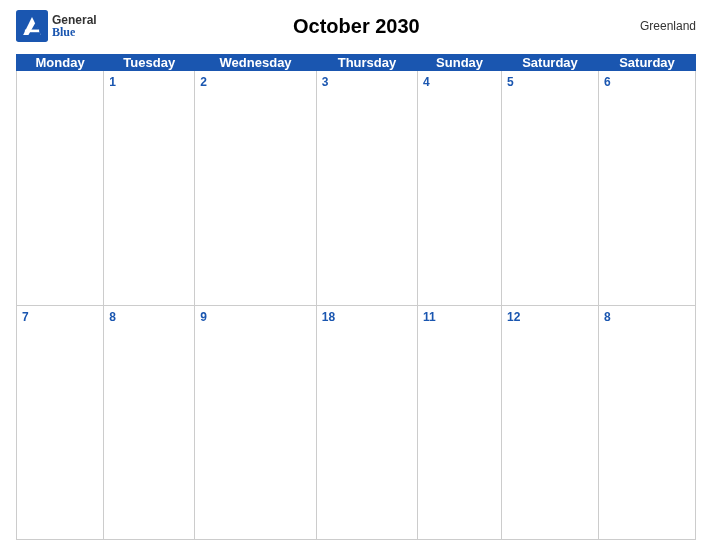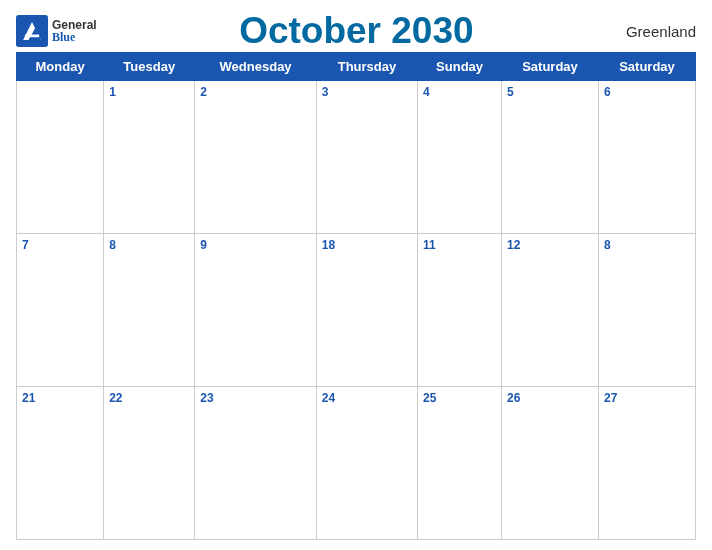--- a/index.html
+++ b/index.html
@@ -12,21 +12,21 @@
       flex-direction: column;
       align-items: center;
       padding: 10px 16px 10px 16px;
     }
 
     .top-bar {
       width: 100%;
       display: flex;
       align-items: center;
       justify-content: space-between;
-      margin-bottom: 0;
+      margin-bottom: 12px;
     }
 
     .logo {
       display: flex;
       align-items: center;
       gap: 4px;
     }
 
     .logo-text {
       display: flex;
@@ -46,47 +46,47 @@
       font-weight: bold;
       font-family: Liberation Serif, serif;
     }
 
     .logo-icon {
       width: 32px;
       height: 32px;
     }
 
     .calendar-title {
-      font-size: 37px;
+      font-size: 20px;
       font-weight: bold;
-      color: #0369a1;
+      color: #000000;
       text-align: center;
       flex: 1;
     }
 
     .region-label {
-      font-size: 15px;
+      font-size: 12px;
       color: #333;
       text-align: right;
       min-width: 80px;
     }
 
     .calendar-table {
       width: 100%;
       border-collapse: collapse;
       flex: 1;
     }
 
     .calendar-table thead tr th {
       background-color: #1a56b0;
       color: #fff;
       text-align: center;
       font-size: 13px;
       font-weight: bold;
-      padding: 6px 4px;
+      padding: 0 4px;
       border: 1px solid #1a56b0;
     }
 
     .calendar-table tbody tr td {
       border: 1px solid #ccc;
       vertical-align: top;
       padding: 4px 5px;
       height: 72px;
       font-size: 12px;
       color: #1a56b0;
@@ -150,23 +150,14 @@
       </tr>
       <tr>
         <td><span class="day-number">7</span></td>
         <td><span class="day-number">8</span></td>
         <td><span class="day-number">9</span></td>
         <td><span class="day-number">18</span></td>
         <td><span class="day-number">11</span></td>
         <td><span class="day-number">12</span></td>
         <td><span class="day-number">8</span></td>
       </tr>
-      <tr>
-        <td><span class="day-number">21</span></td>
-        <td><span class="day-number">22</span></td>
-        <td><span class="day-number">23</span></td>
-        <td><span class="day-number">24</span></td>
-        <td><span class="day-number">25</span></td>
-        <td><span class="day-number">26</span></td>
-        <td><span class="day-number">27</span></td>
-      </tr>
     </tbody>
 </table>
 
 </body></html>

